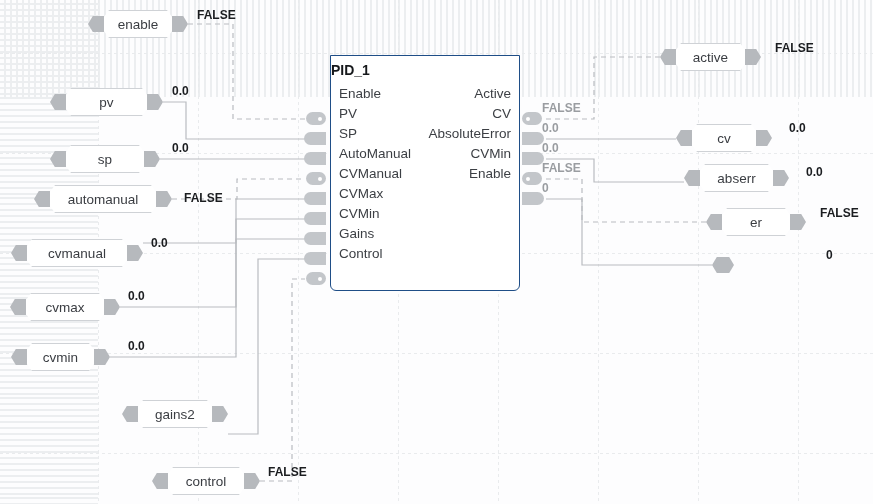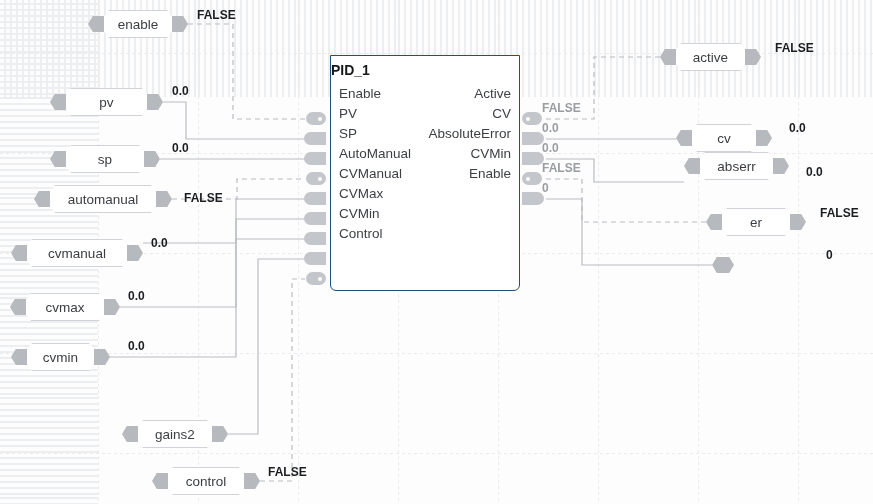--- a/index.html
+++ b/index.html
@@ -162,20 +162,23 @@
       <div class="pname-in">CVManual</div>
       <div class="pname-out">Enable</div>
     </div>
     <div class="prow">
       <div class="pname-in">CVMax</div>
     </div>
     <div class="prow">
       <div class="pname-in">CVMin</div>
     </div>
     <div class="prow">
+      <div class="pname-in">Gains</div>
+    </div>
+    <div class="prow">
       <div class="pname-in">Control</div>
     </div>
 
   </div>
 </div>
 
 <div class="tab bool-l" style="left:306px;top:112px">
     <span class="dot"></span>
   </div>
 <div class="tab num-l" style="left:304px;top:132px"></div>
@@ -249,21 +252,21 @@
 </div>
 <div class="vlabel" style="left:128px;top:289px">0.0</div>
 
 <div class="node" style="left:11px;top:343px;width:99px">
   <span class="cap left"></span>
   <span class="body">cvmin</span>
   <span class="cap right"></span>
 </div>
 <div class="vlabel" style="left:128px;top:339px">0.0</div>
 
-<div class="node" style="left:122px;top:420px;width:106px">
+<div class="node" style="left:122px;top:400px;width:106px">
   <span class="cap left"></span>
   <span class="body">gains2</span>
   <span class="cap right"></span>
 </div>
 
 <div class="node" style="left:152px;top:467px;width:108px">
   <span class="cap left"></span>
   <span class="body">control</span>
   <span class="cap right"></span>
 </div>
@@ -276,21 +279,21 @@
 </div>
 <div class="vlabel" style="left:775px;top:41px">FALSE</div>
 
 <div class="node" style="left:676px;top:124px;width:96px">
   <span class="cap left"></span>
   <span class="body">cv</span>
   <span class="cap right"></span>
 </div>
 <div class="vlabel" style="left:789px;top:121px">0.0</div>
 
-<div class="node" style="left:684px;top:152px;width:105px">
+<div class="node" style="left:684px;top:164px;width:105px">
   <span class="cap left"></span>
   <span class="body">abserr</span>
   <span class="cap right"></span>
 </div>
 <div class="vlabel" style="left:806px;top:165px">0.0</div>
 
 <div class="node" style="left:706px;top:208px;width:100px">
   <span class="cap left"></span>
   <span class="body">er</span>
   <span class="cap right"></span>

